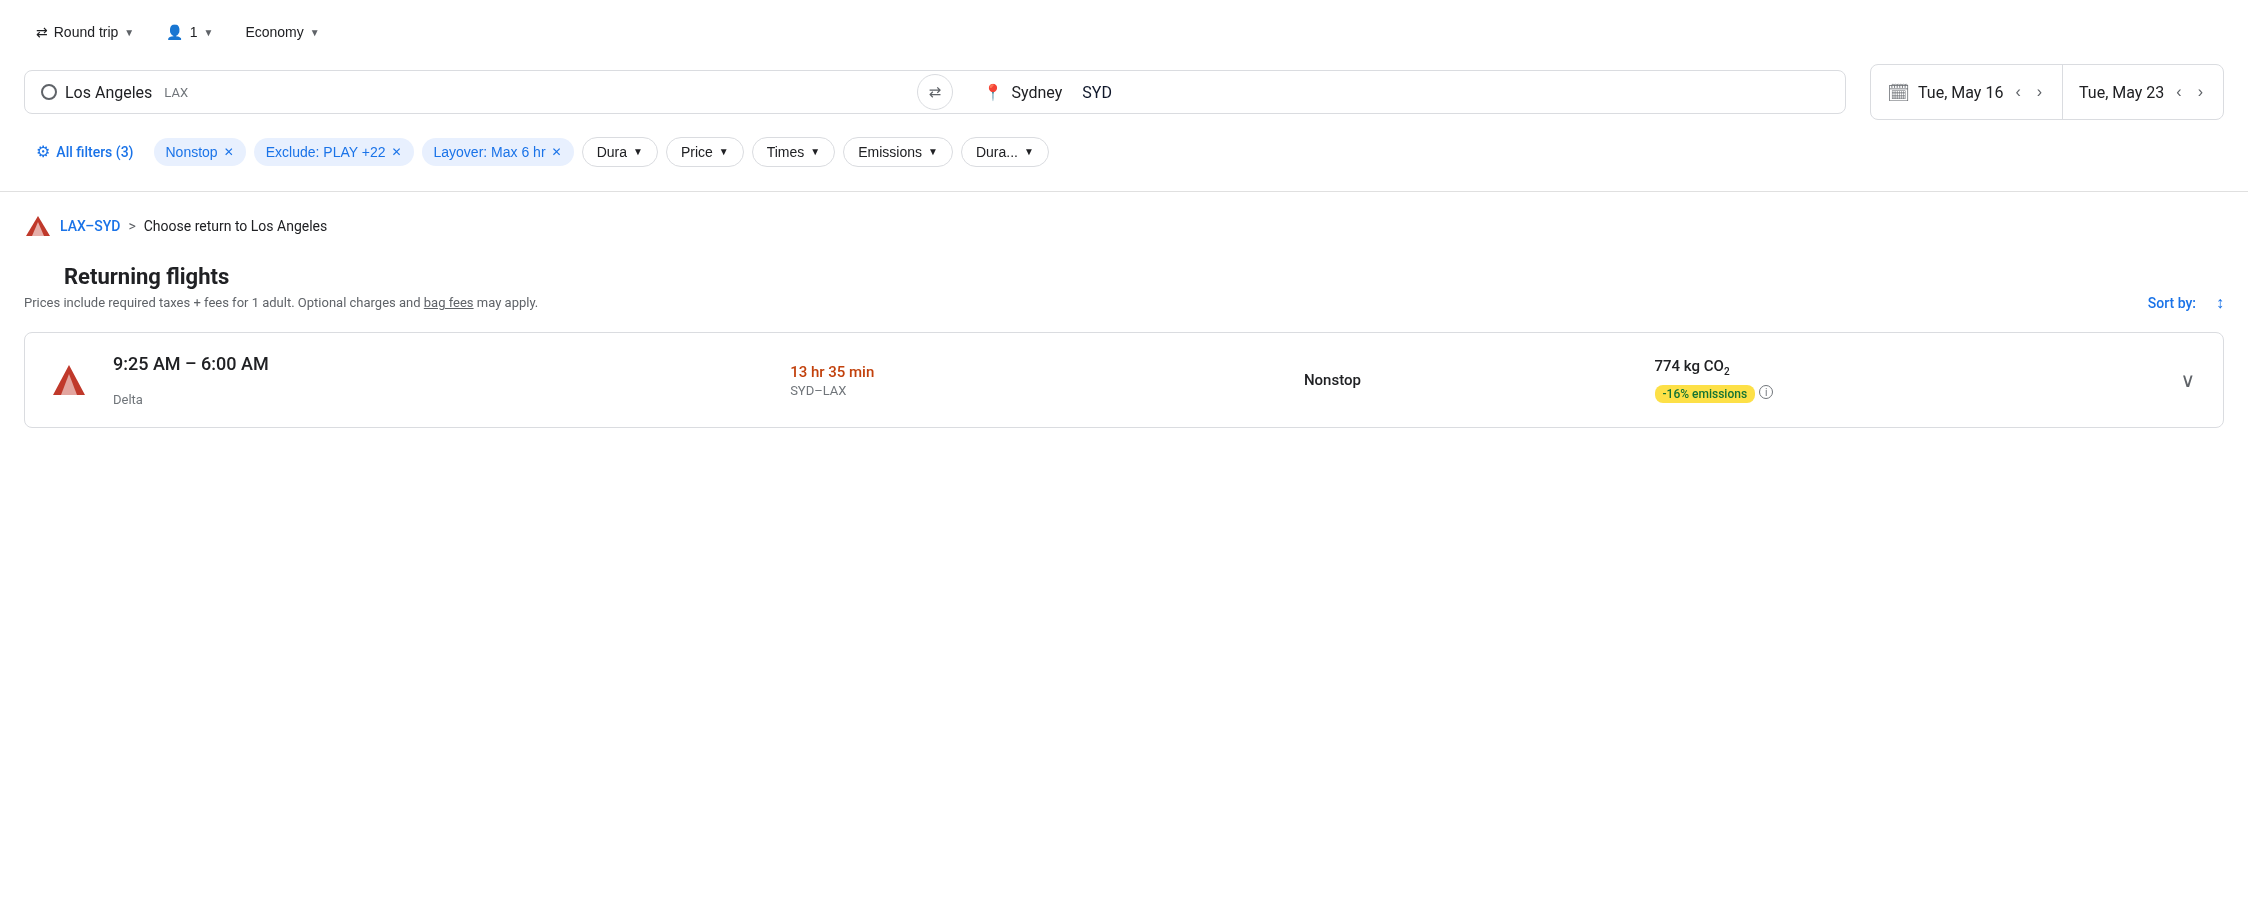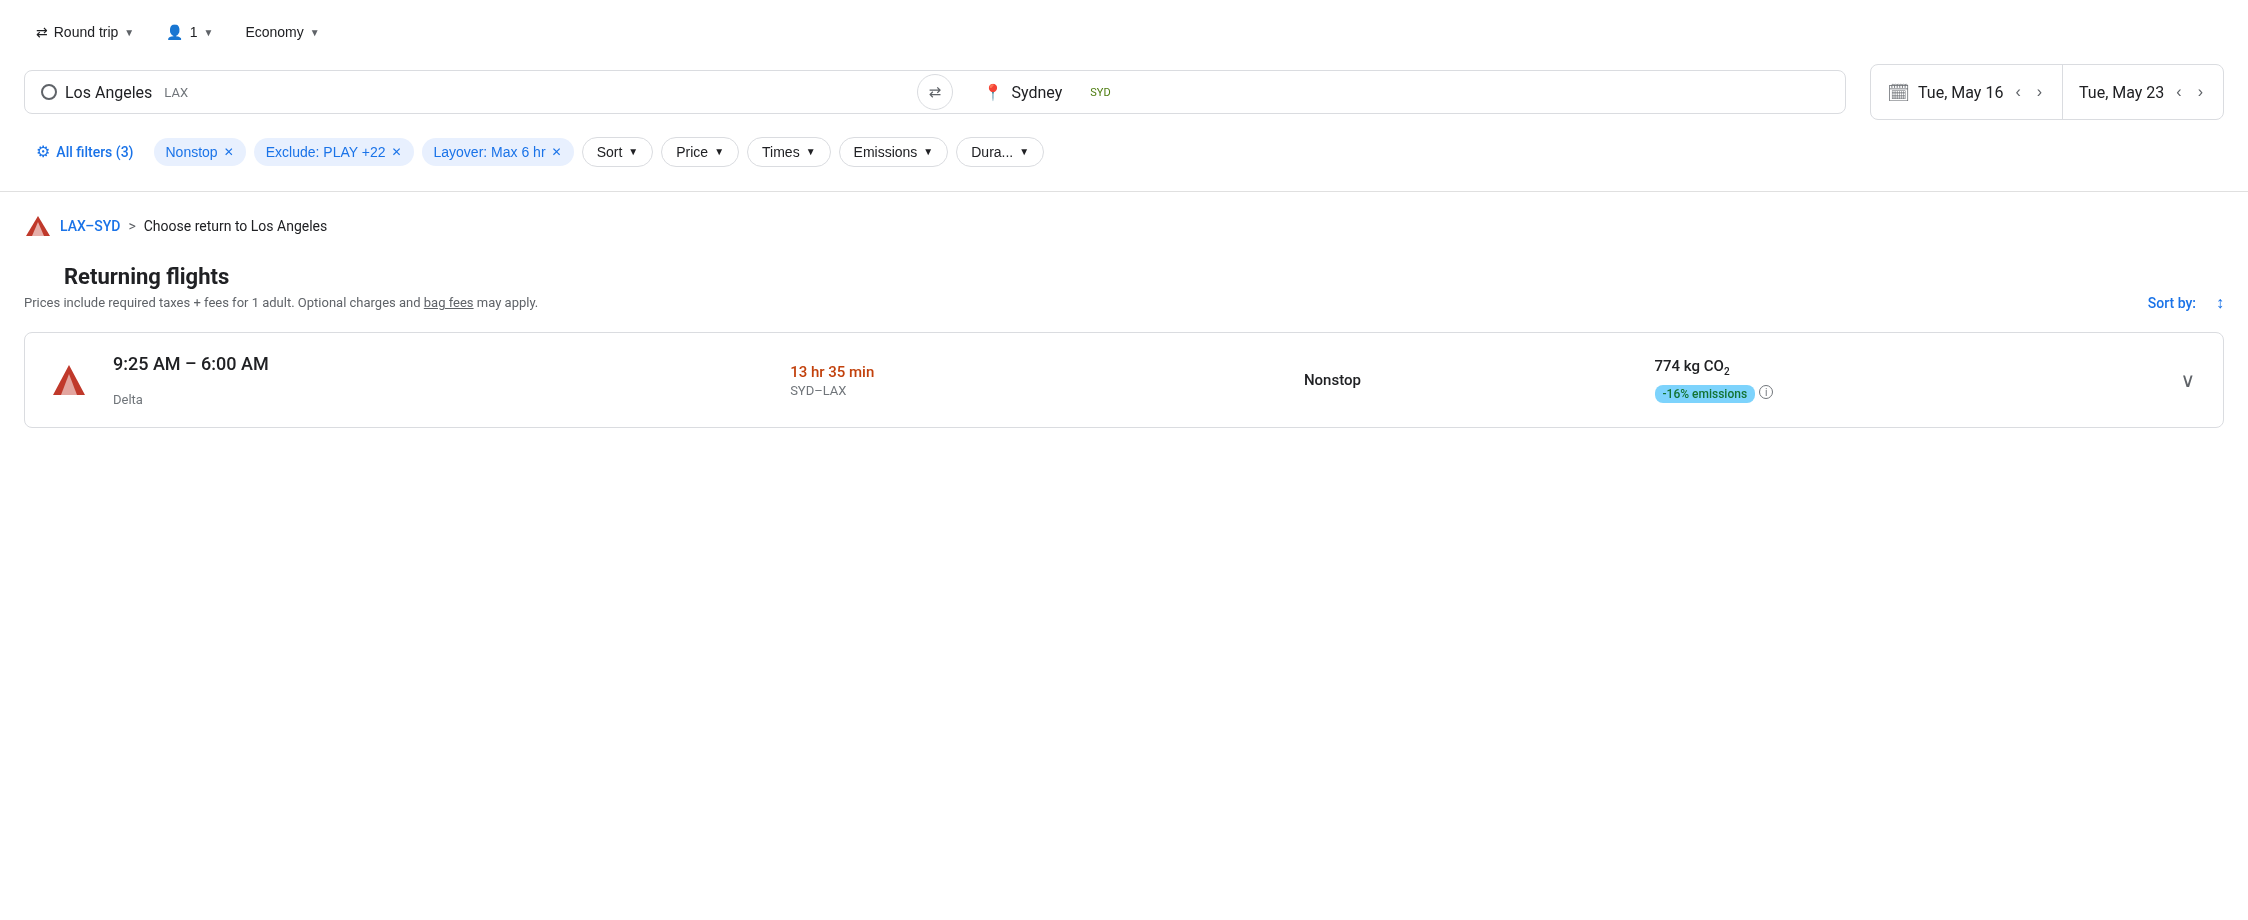--- a/index.html
+++ b/index.html
@@ -293,21 +293,21 @@
       font-weight: 500;
       color: #202124;
     }
     .emissions-badge {
       display: inline-flex;
       align-items: center;
       gap: 4px;
       margin-top: 4px;
       padding: 2px 8px;
       border-radius: 8px;
-      background: #7dd3fc;
+      background: #fde047;
       color: #137333;
       font-size: 12px;
       font-weight: 500;
     }
     .info-icon {
       width: 14px;
       height: 14px;
       border-radius: 50%;
       border: 1px solid #70757a;
       display: inline-flex;
@@ -379,21 +379,21 @@
       <span style="font-size:16px;">Los Angeles</span>
       <span style="font-size:13px;color:#70757a;margin-left:4px;">LAX</span>
     </div>
     <div class="swap-circle">
       <span>⇄</span>
     </div>
     <div class="field-divider"></div>
     <div class="dest-field">
       <span style="color:#5f6368;font-size:16px;">📍</span>
       <span style="font-size:16px;">Sydney</span>
-      <span style="font-size:11px;color:#4d7c0f;margin-left:20px;">SYD</span>
+      <span style="font-size:16px;color:#0f172a;margin-left:12px;">SYD</span>
     </div>
   </div>
 
   <div class="date-section">
     <div class="date-field">
       <span style="font-size:18px;color:#5f6368;">🗓</span>
       <span class="date-text">Tue, May 16</span>
       <button class="date-nav">‹</button>
       <button class="date-nav">›</button>
     </div>
@@ -420,21 +420,21 @@
     <span>Exclude: PLAY +22</span>
     <span class="close-x">✕</span>
   </button>
 
   <button class="filter-chip">
     <span>Layover: Max 6 hr</span>
     <span class="close-x">✕</span>
   </button>
 
   <button class="filter-dropdown">
-    <span>Sort</span>
+    <span>Dura</span>
     <span style="font-size:10px;">▼</span>
   </button>
 
   <button class="filter-dropdown">
     <span>Price</span>
     <span style="font-size:10px;">▼</span>
   </button>
 
   <button class="filter-dropdown">
     <span>Times</span>

